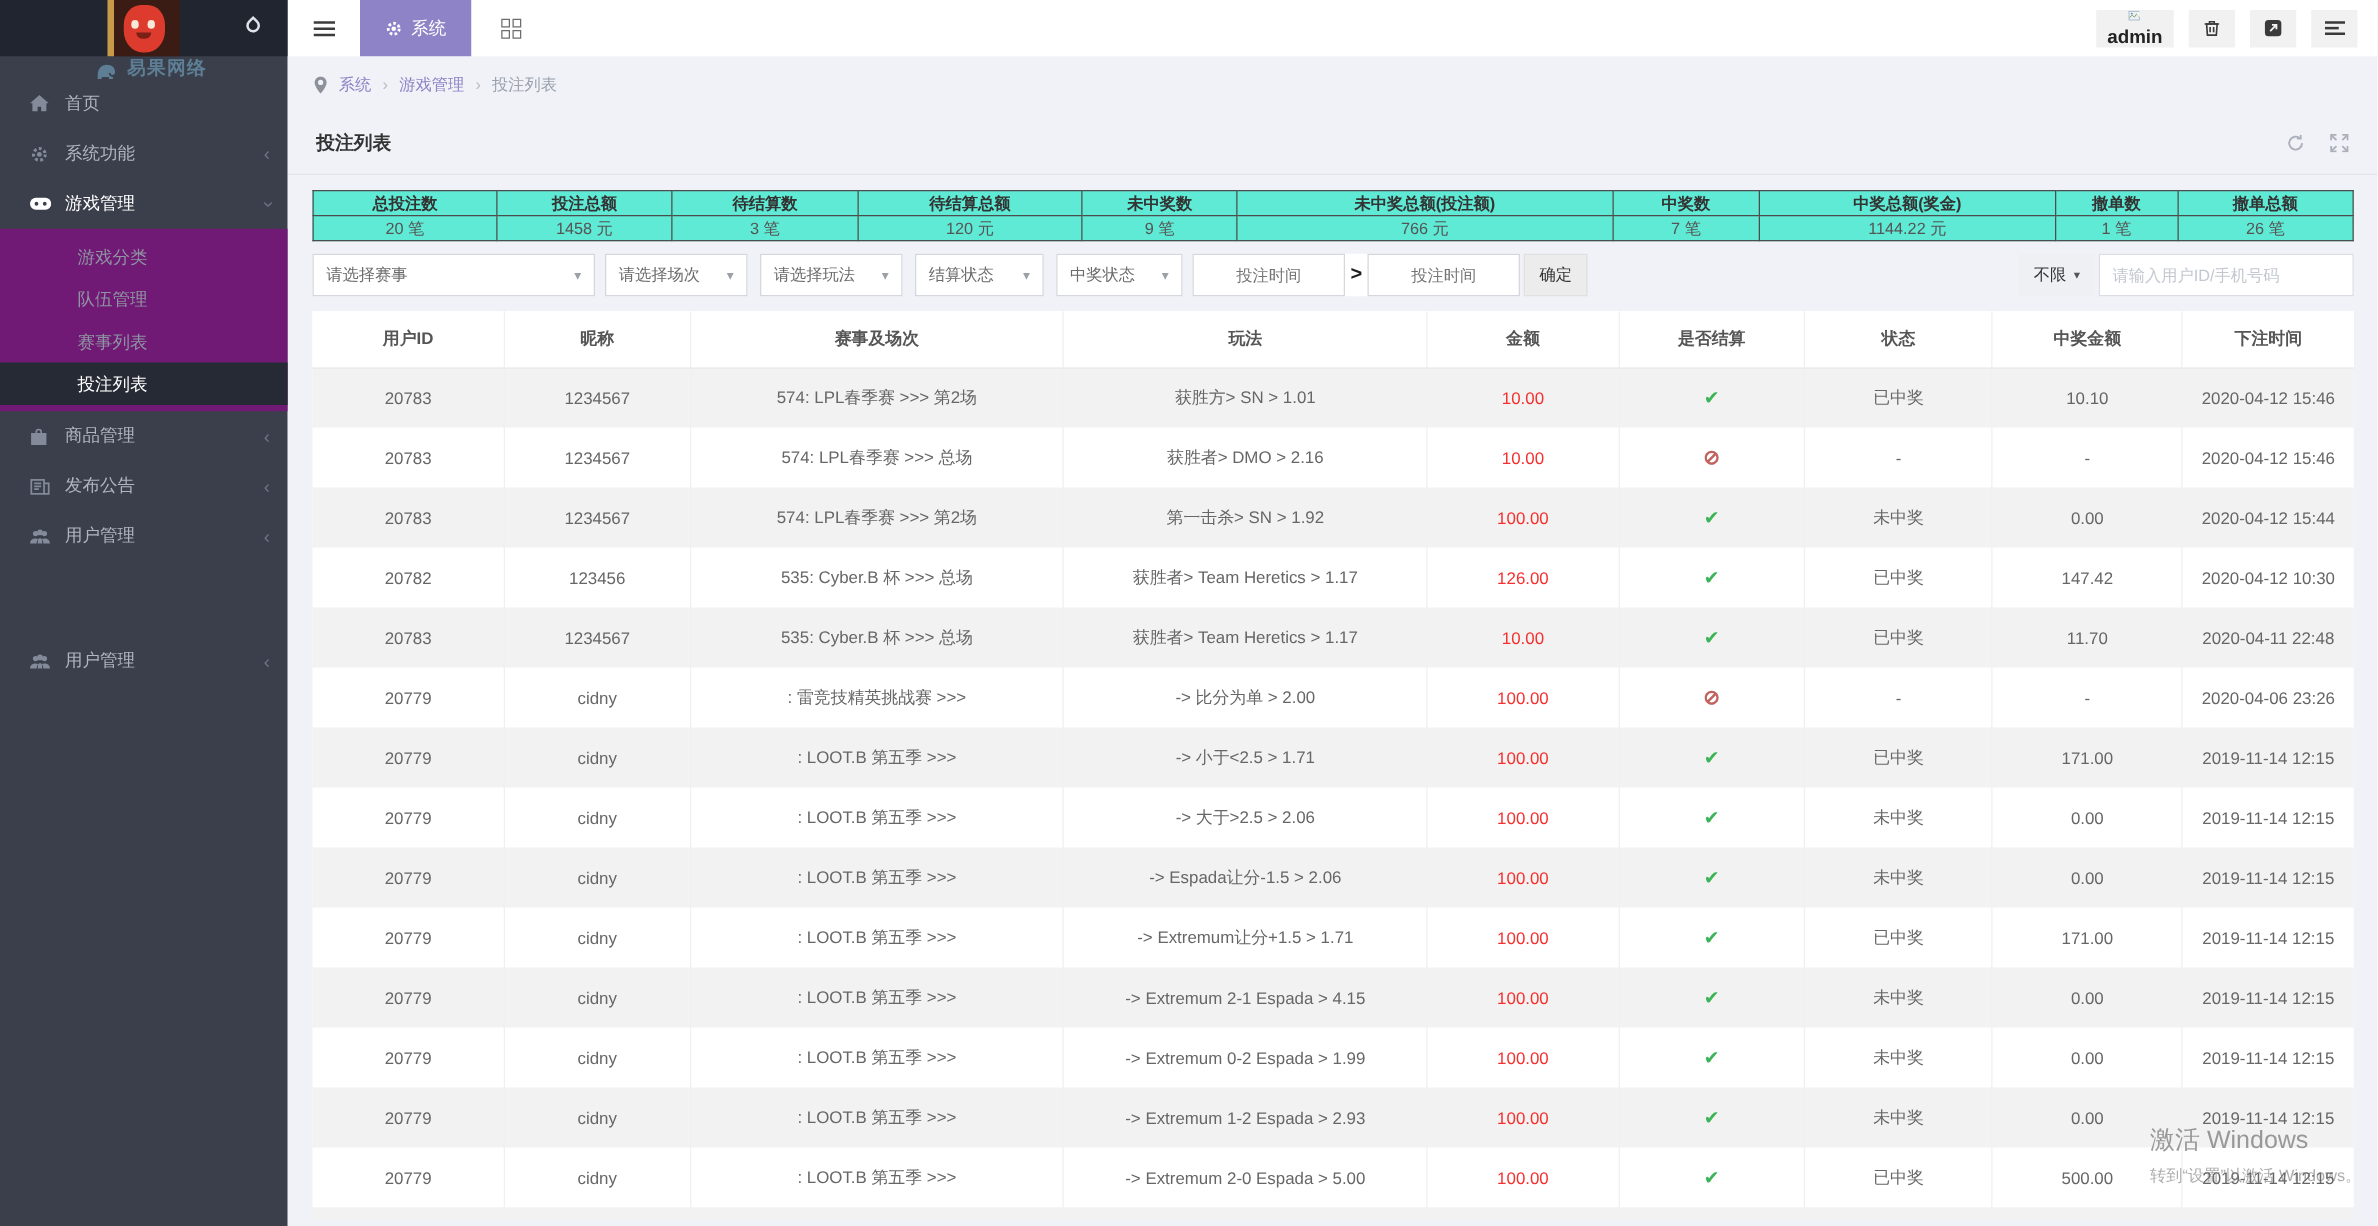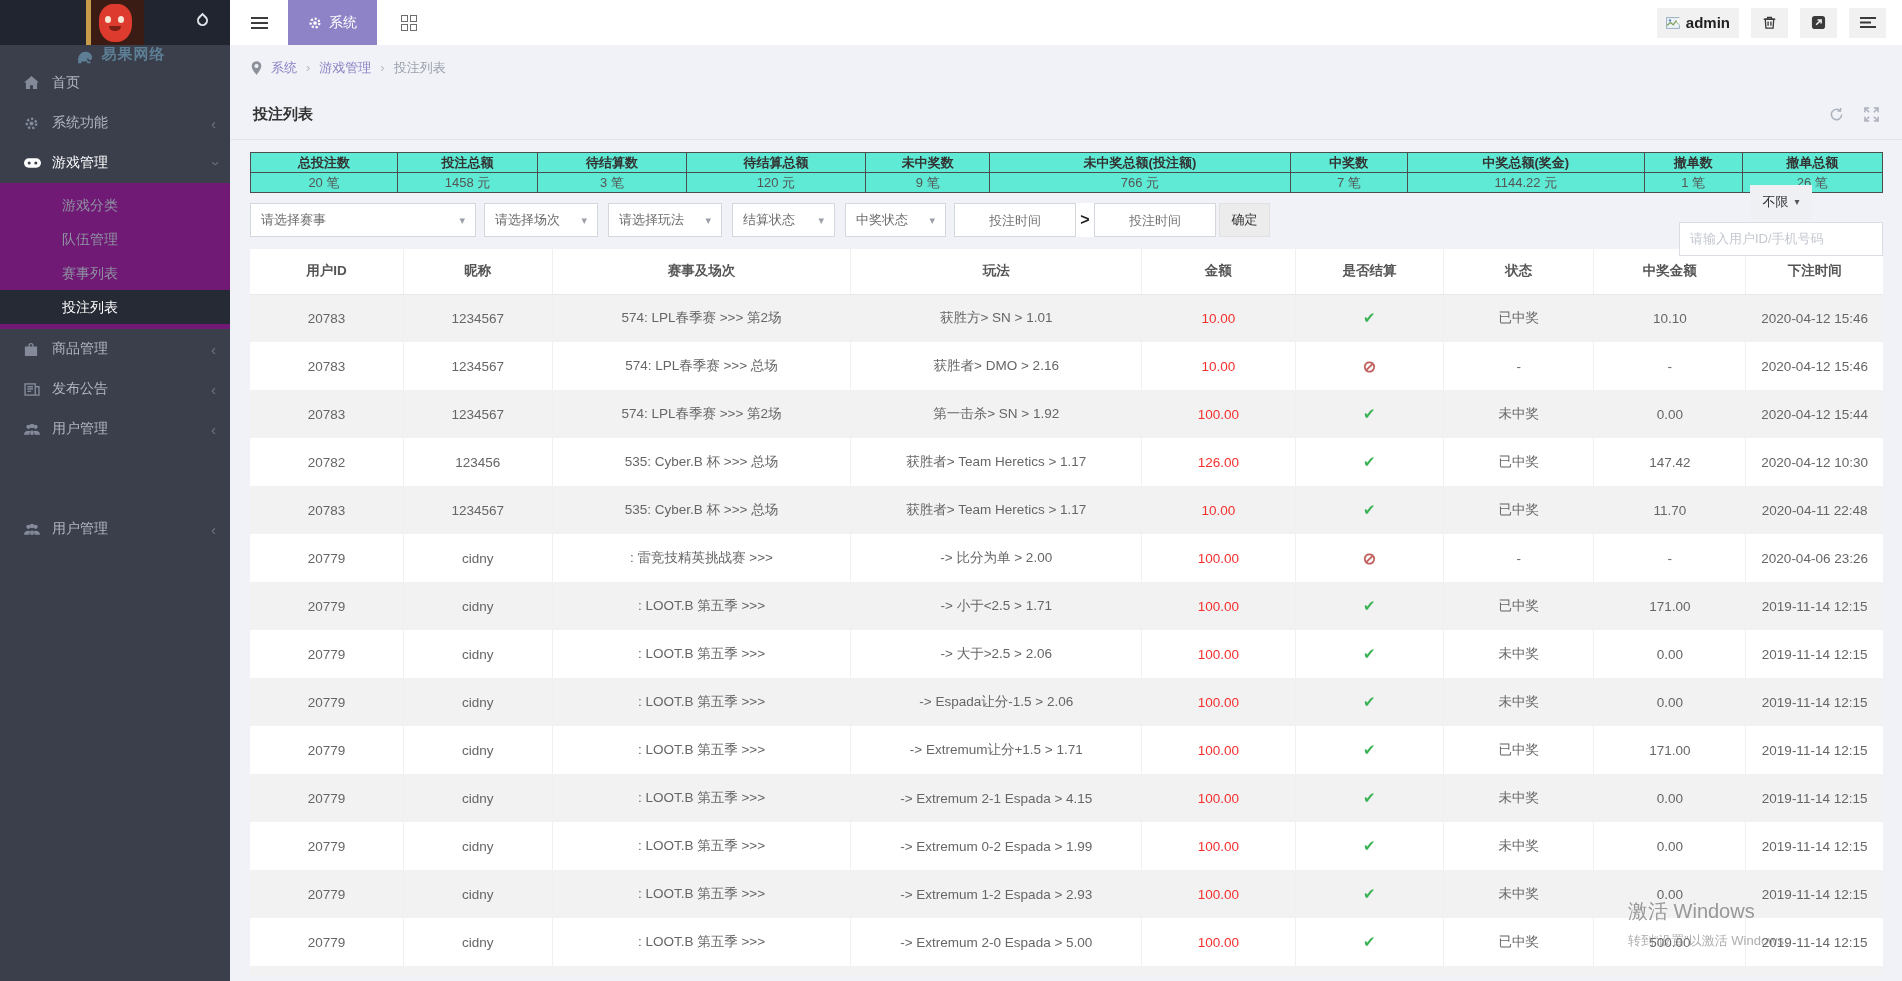--- a/index.html
+++ b/index.html
@@ -32,21 +32,21 @@
 
   
   .topbar { position:absolute; left:230px; top:0; right:0; height:45px; background:#ffffff; display:flex; align-items:center; z-index:4; }
   .hamburger { width:58px; height:45px; display:flex; flex-direction:column; justify-content:center; align-items:center; gap:3px; cursor:pointer; }
   .hamburger i { display:block; width:17px; height:2px; background:#3c3c3c; }
   .nav-tab { height:45px; padding:0 20px; display:flex; align-items:center; gap:7px; color:#fff; font-size:14px; cursor:pointer; }
   .nav-tab.purple { background:#8d83c6; }
   .grid-icon { margin-left:24px; width:16px; height:16px; display:grid; grid-template-columns:1fr 1fr; gap:2px; cursor:pointer; }
   .grid-icon i { border:1.5px solid #6d6d6d; }
   .topbar-right { margin-left:auto; display:flex; align-items:center; gap:12px; padding-right:16px; }
-  .admin-btn { height:30px; background:#f1f1f1; display:flex; align-items:center; gap:4px; padding:0 9px; font-size:15px; font-weight:bold; color:#222; cursor:pointer; }
+  .admin-btn { height:30px; background:#f1f1f1; display:flex; align-items:center; gap:4px; padding:0 9px; font-size:15px; font-weight:bold; color:#222; cursor:pointer;flex-direction:column; }
   .icon-btn { width:37px; height:30px; background:#f1f1f1; display:flex; align-items:center; justify-content:center; color:#3a3a3a; cursor:pointer; }
 
   
   .content { position:absolute; left:230px; top:45px; right:0; bottom:0; background:#f0f2f7; }
   .breadcrumb { height:45px; display:flex; align-items:center; padding:0 21px; font-size:13px; gap:9px; color:#9aa0ad; }
   .breadcrumb .pin { color:#8d919c; display:inline-flex; }
   .breadcrumb a { color:#8d83c6; text-decoration:none; cursor:pointer; }
   .breadcrumb .sep { color:#b6bac4; }
   .breadcrumb .current { color:#9aa0ad; }
 
@@ -63,40 +63,40 @@
   .stats-table th { color:#333; font-weight:bold; }
   .stats-table td { color:#555; }
 
   
   .filters { display:flex; align-items:center; margin-bottom:12px; height:34px; }
   .sel { height:34px; background:#fff; border:1px solid #d4d7dd; display:flex; align-items:center; justify-content:space-between; padding:0 10px; font-size:13px; color:#6b6b6b; cursor:pointer; flex:none;font-family:Liberation Serif, serif; }
   .sel::after { content:"▾"; color:#9b9fa8; font-size:11px; margin-left:8px; }
   .date-input { height:34px; border:1px solid #d4d7dd; background:#fff; text-align:center; color:#8a8a8a; font-size:13px; width:122px; flex:none; outline:none; font-family:inherit; }
   .arrow-btn { width:18px; text-align:center; font-weight:bold; color:#1f1f1f; font-size:16px; flex:none; cursor:pointer; background:#fff; border:none; height:34px; line-height:34px; }
   .confirm-btn { width:51px; height:34px; background:#ececec; border:1px solid #e1e1e1; font-size:13px; color:#333; margin-left:3px; cursor:pointer; font-family:inherit; flex:none; }
-  .filters .right-group { margin-left:auto; display:flex; align-items:center; gap:3px;flex-direction:column; }
+  .filters .right-group { margin-left:auto; display:flex; align-items:center; gap:3px; }
   .scope-btn { height:34px; padding:0 12px; background:#eef0f4; border:none; color:#333; font-size:13px; display:flex; align-items:center; gap:6px; cursor:pointer; font-family:inherit; }
   .scope-btn::after { content:"▾"; font-size:10px; color:#555; }
   .search-input { width:204px; height:34px; border:1px solid #dadde3; background:#fff; padding:0 10px; font-size:13px; color:#555; outline:none; font-family:inherit; }
   .search-input::placeholder { color:#c3c7cf; }
 
   
   .bet-table { width:100%; border-collapse:collapse; table-layout:fixed; background:#fff; font-size:13.5px; color:#666; }
   .bet-table thead th { height:45px; font-weight:bold; color:#555; background:#fff; border-right:1px solid #f0f0f0; border-bottom:1px solid #e9e9e9; }
   .bet-table thead th:last-child { border-right:none; }
   .bet-table tbody td { height:48px; text-align:center; border-right:1px solid #f0f0f0; }
   .bet-table tbody td:last-child { border-right:none; }
   .bet-table tbody tr:nth-child(odd) { background:#f2f2f2; }
   .amount { color:#f5302e; }
   .icon-check { color:#3cb354; font-size:15px; }
   .icon-ban { color:#c0625e; font-size:16px; font-weight:bold; }
   .partial-row { height:10px; background:#f2f2f2; }
 
   
-  .watermark { position:absolute; left:1628px; top:898px; z-index:9; color:rgba(116,116,116,0.72); pointer-events:none; }
+  .watermark { position:absolute; left:1720px; top:898px; z-index:9; color:rgba(116,116,116,0.72); pointer-events:none; }
   .watermark .l1 { font-size:20px; }
   .watermark .l2 { font-size:13px; margin-top:7px; color:rgba(116,116,116,0.6); }
 </style>
 </head>
 <body>
 
 <aside class="sidebar">
   <div class="sidebar-header">
     <div class="mascot">
       <div class="mascot-body">

